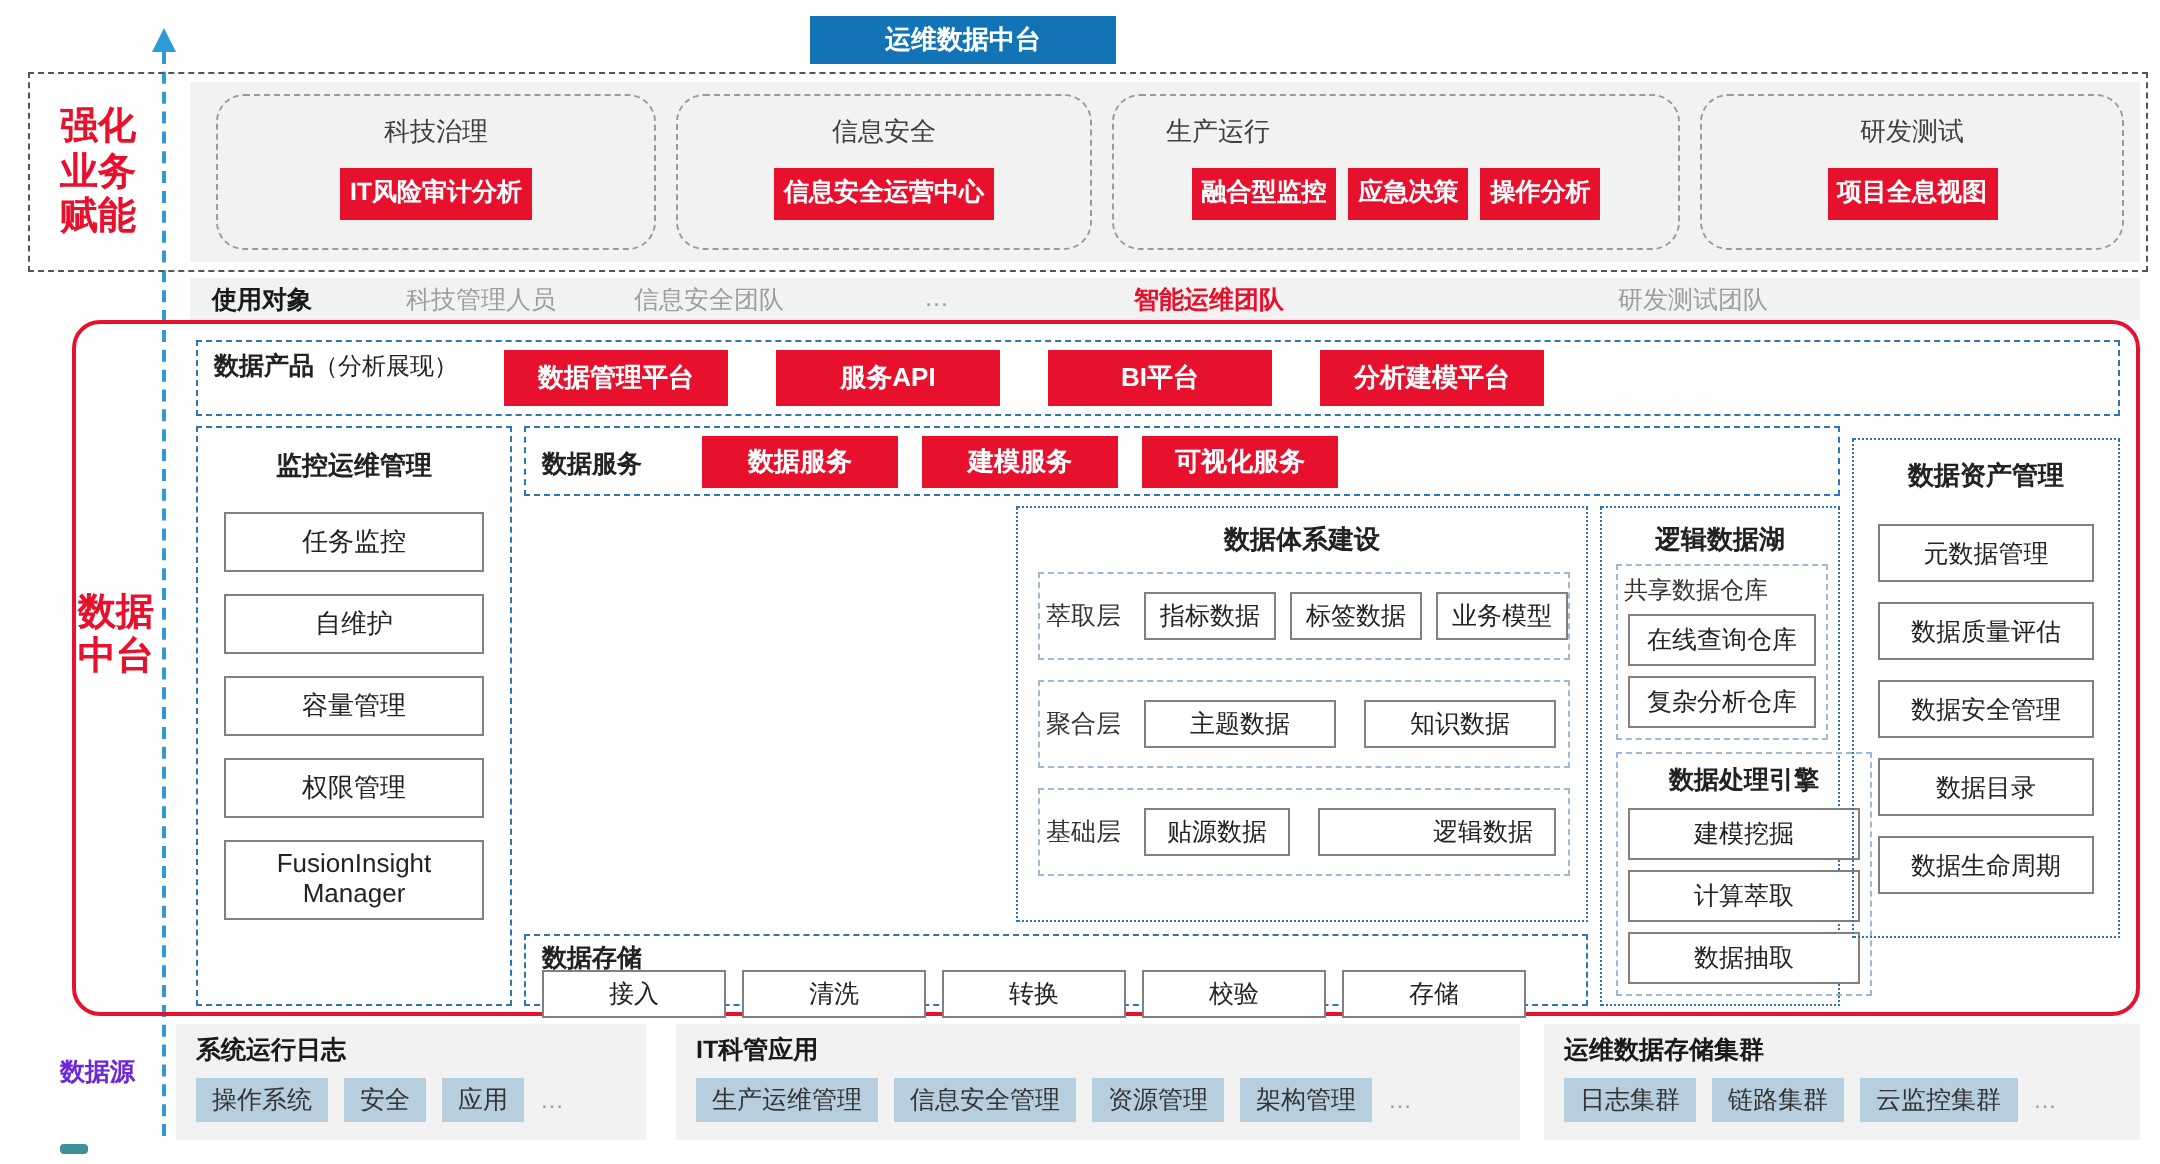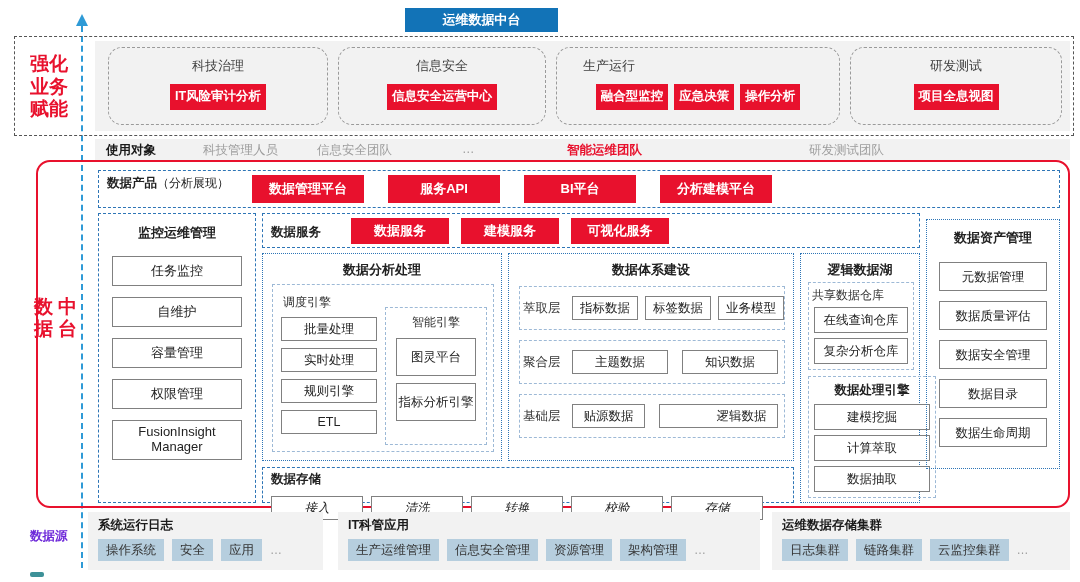--- a/index.html
+++ b/index.html
@@ -87,21 +87,21 @@
   .user-red { color:#e8112d; font-weight:bold; }
 
   
   #sec-core {
     position:absolute; left:36px; top:160px; width:1034px; height:348px;
     border:2.5px solid #e8112d; border-radius:14px;
   }
   #core-label {
     position:absolute; left:34px; top:290px; width:48px; height:56px;
     color:#e8112d; font-weight:bold; font-size:19px; line-height:1.18;
-    display:flex; flex-direction:row; align-items:center; justify-content:center;
+    display:flex; flex-direction:column; align-items:center; justify-content:center;
   }
 
   
   #band-product {
     position:absolute; left:98px; top:170px; width:962px; height:38px;
   }
   #product-label {
     position:absolute; left:8px; top:5px; width:140px; font-size:12px; line-height:1.15;
   }
   #product-label b { font-size:12.5px; }
@@ -184,21 +184,21 @@
   #lake-engine {
     position:absolute; left:7px; top:122px; width:128px; height:122px;
     border:1.3px dashed #9db9d6;
   }
   #lake-engine .lbl { text-align:center; font-weight:bold; font-size:12.5px; margin-top:5px; }
   #lake-engine .items { padding:0 5px; margin-top:5px; }
   #lake-engine .grey-box { height:26px; margin-bottom:5px; font-size:12.5px; }
 
   
   #storage-label { position:absolute; left:8px; top:3px; font-weight:bold; font-size:12.5px; }
-  #storage-items { position:absolute; left:8px; top:28px; display:flex; gap:8px;font-style:italic; }
+  #storage-items { position:absolute; left:8px; top:17px; display:flex; gap:8px; }
   #storage-items .grey-box { height:24px; width:92px; font-size:12.5px; }
 
   
   #col-right {
     position:absolute; left:926px; top:219px; width:134px; height:250px;
     border:1.6px dotted #2e75b6;
   }
   #col-right .hdr { margin-top:9px; font-size:13px; }
   #col-right .items { padding:0 12px; margin-top:15px; }
   #col-right .grey-box { height:29px; margin-bottom:10px; font-size:12.5px; }
@@ -308,39 +308,20 @@
 
     <div id="band-service">
       <div id="service-label">数据服务</div>
       <div id="service-chips">
         <div class="red-chip">数据服务</div>
         <div class="red-chip">建模服务</div>
         <div class="red-chip">可视化服务</div>
       </div>
     </div>
 
-    <div id="box-analysis">
-      <div class="sec-title">数据分析处理</div>
-      <div id="ana-inner">
-        <div id="ana-sched-label">调度引擎</div>
-        <div id="ana-sched-items">
-          <div class="grey-box">批量处理</div>
-          <div class="grey-box">实时处理</div>
-          <div class="grey-box">规则引擎</div>
-          <div class="grey-box">ETL</div>
-        </div>
-        <div id="ana-smart">
-          <div class="lbl">智能引擎</div>
-          <div class="items">
-            <div class="grey-box">图灵平台</div>
-            <div class="grey-box">指标分析引擎</div>
-          </div>
-        </div>
-      </div>
-    </div>
 
     <div id="box-system">
       <div class="sec-title">数据体系建设</div>
       <div class="layer" style="top:32px;">
         <div class="lname">萃取层</div>
         <div class="lboxes">
           <div class="grey-box" style="flex:1;">指标数据</div>
           <div class="grey-box" style="flex:1;">标签数据</div>
           <div class="grey-box" style="flex:1;">业务模型</div>
         </div>

